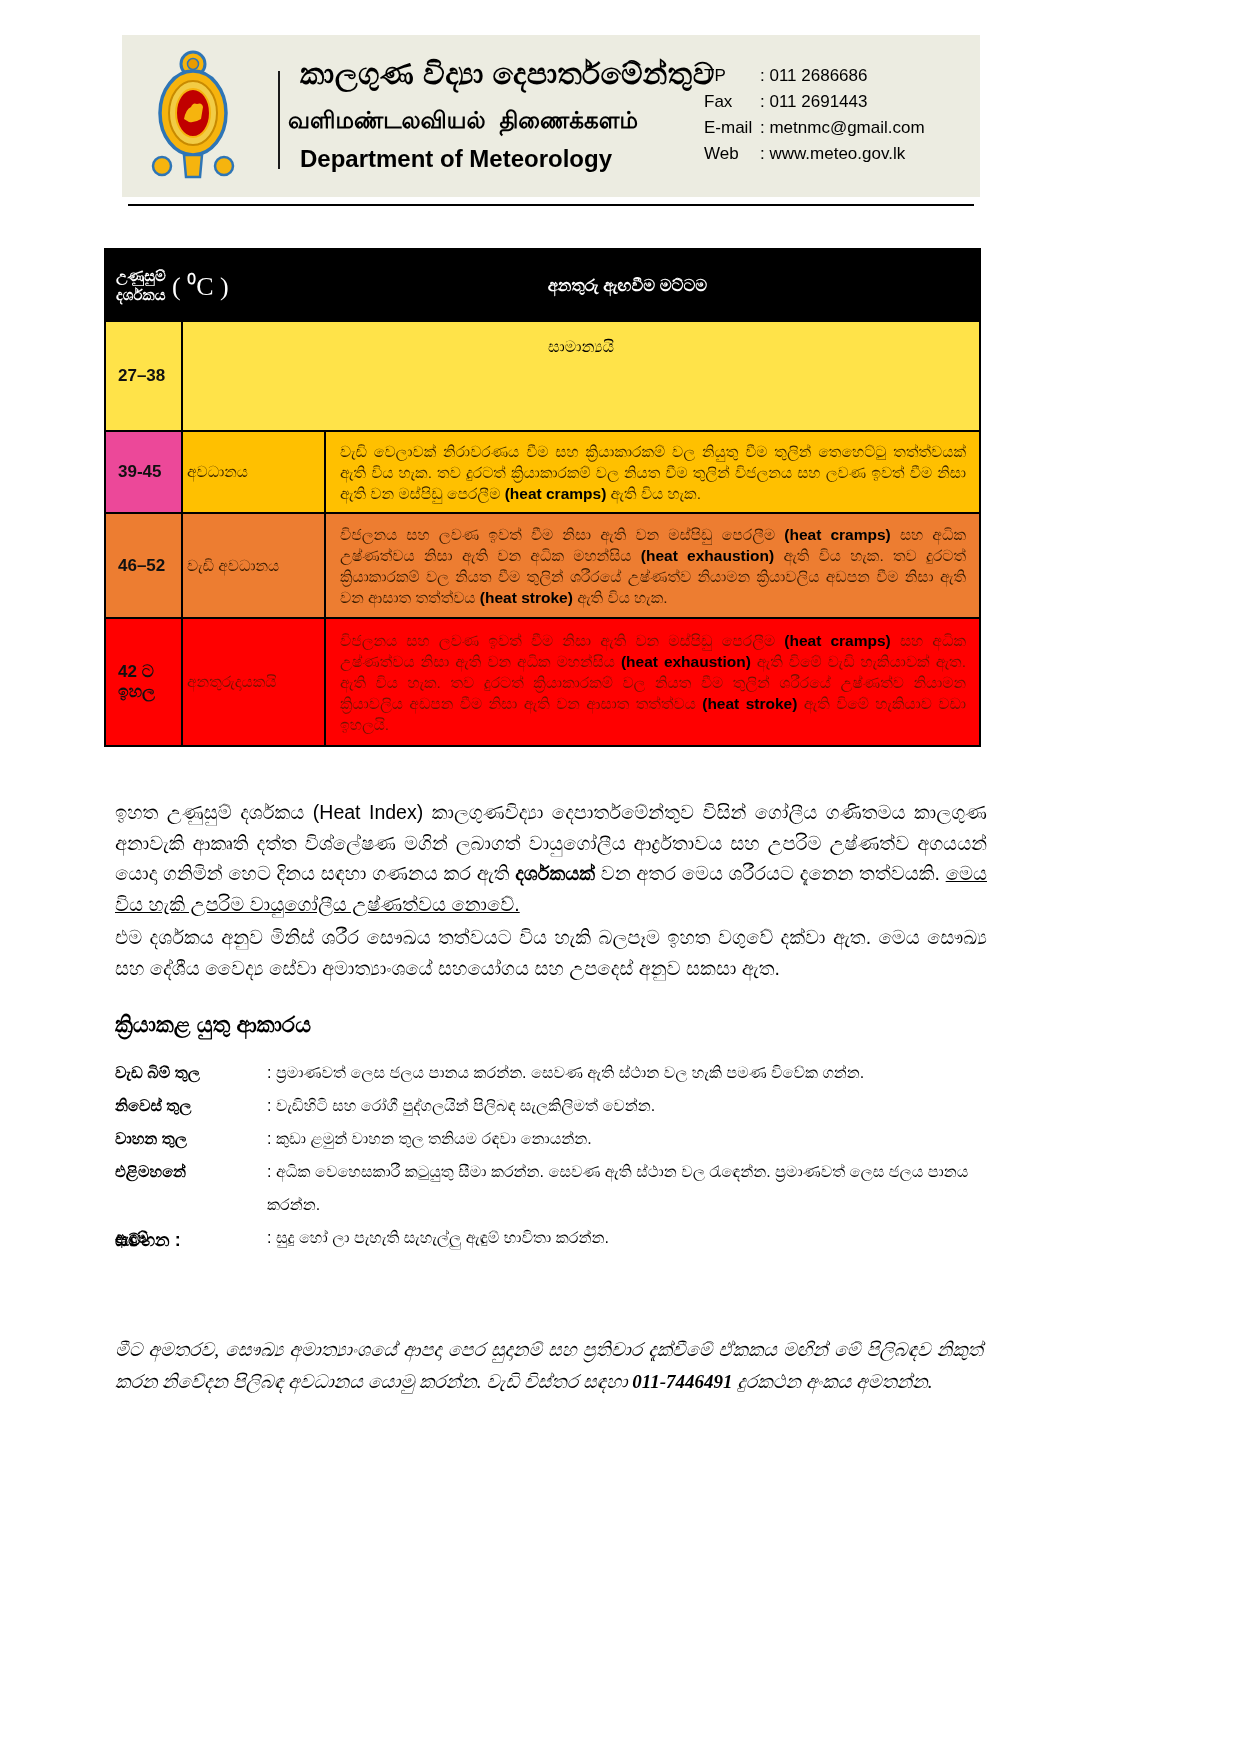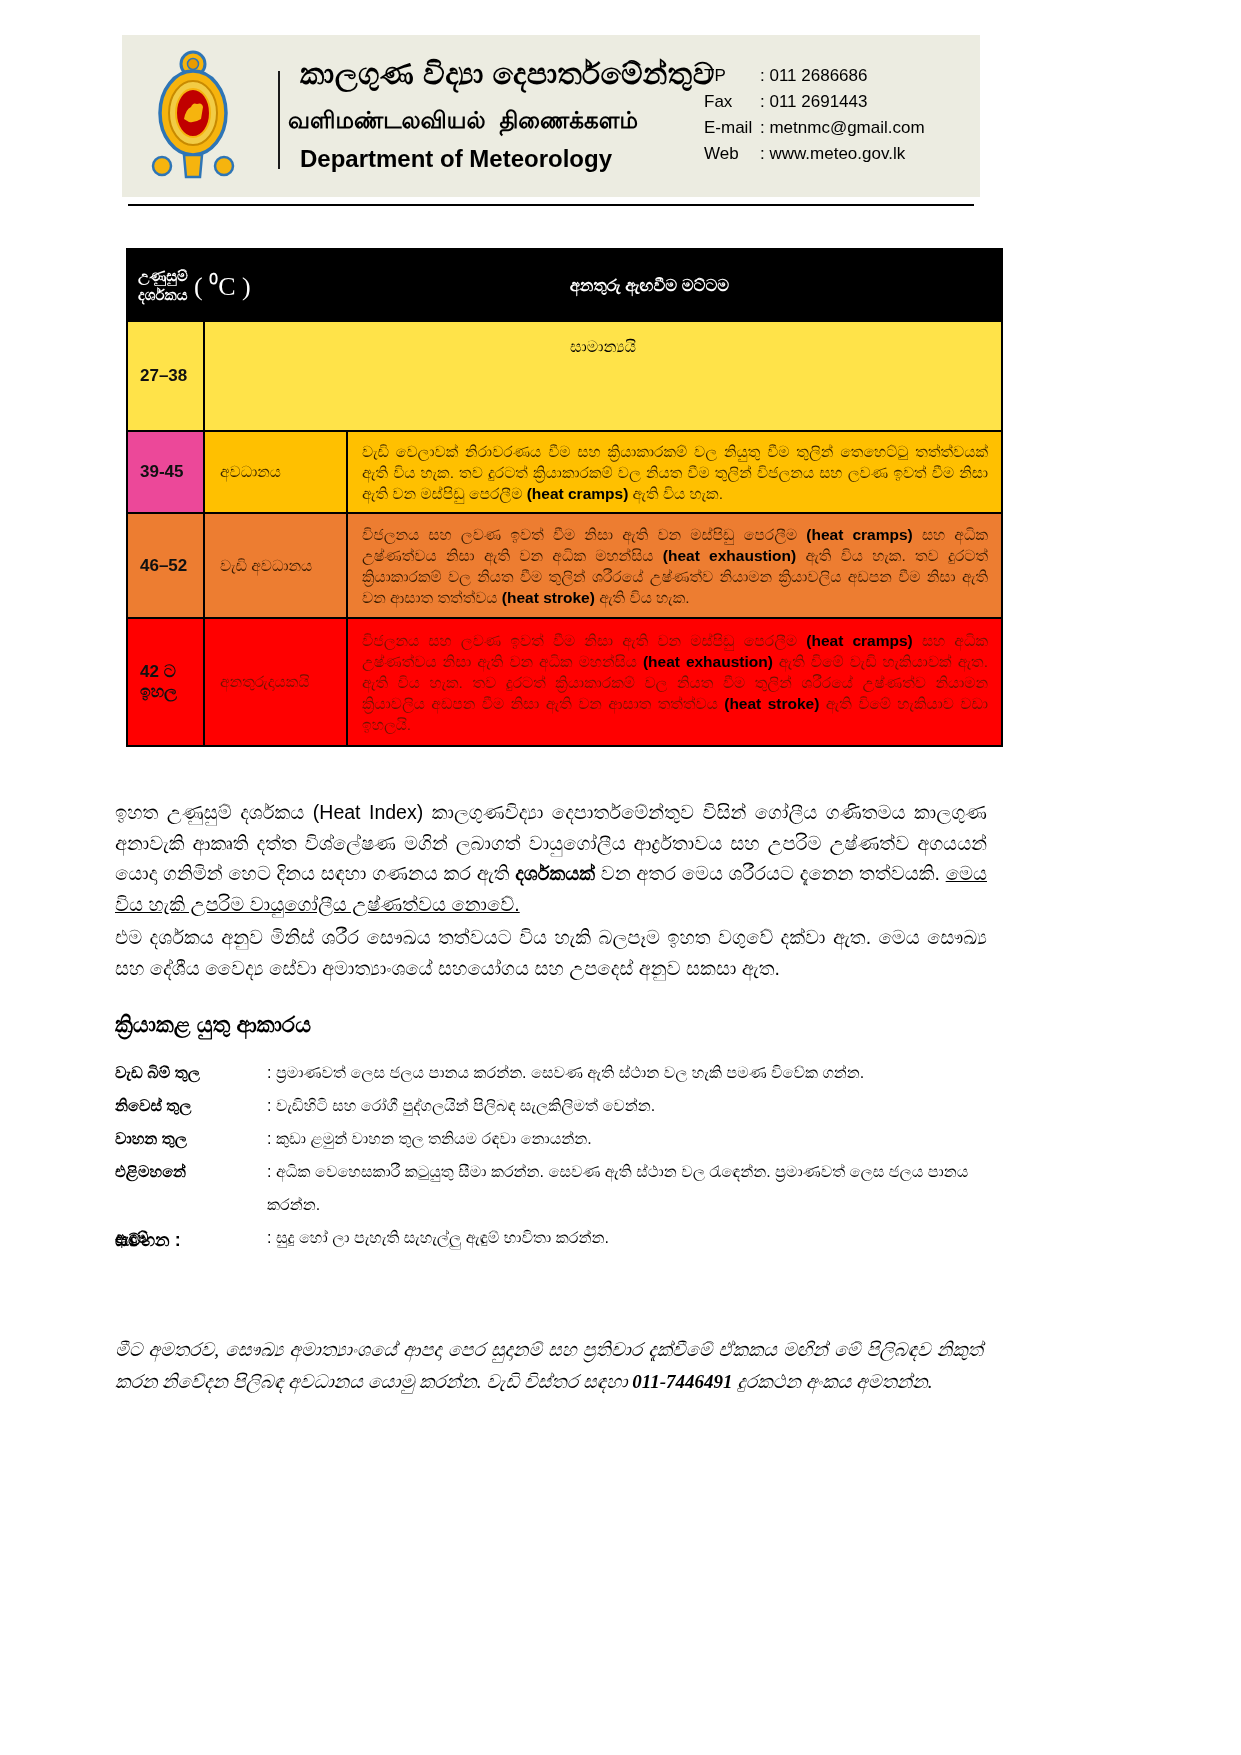--- a/index.html
+++ b/index.html
@@ -15,31 +15,31 @@
   .v-div { position:absolute; left:156px; top:36px; width:2px; height:98px; background:#1a1a1a; }
   .org-si { position:absolute; left:178px; top:22px; font-size:30px; font-weight:bold; letter-spacing:0.5px; }
   .org-ta { position:absolute; left:166px; top:74px; font-size:23px; font-weight:bold;font-family:Liberation Mono, monospace; }
   .org-en { position:absolute; left:178px; top:110px; font-size:24px; font-weight:bold; }
   .contacts { position:absolute; left:582px; top:28px; font-size:17px; line-height:26px; }
   .contact-row { display:grid; grid-template-columns:56px auto; }
 
   .rule { position:absolute; left:128px; top:204px; width:846px; height:2px; background:#000; }
 
   
-  table.heat { position:absolute; left:126px; top:248px; width:875px; border-collapse:collapse; table-layout:fixed; }
+  table.heat { position:absolute; left:104px; top:248px; width:875px; border-collapse:collapse; table-layout:fixed; }
   table.heat td, table.heat th { border:2px solid #000; }
   tr.thead th { background:#000; color:#fff; height:72px; font-weight:bold; text-align:left; }
   .hx { display:flex; align-items:center; }
   .hx-left { width:230px; display:flex; align-items:center; gap:6px; padding-left:10px; }
   .hx-stack { font-size:15px; line-height:19px; font-weight:bold; }
   .hx-unit { font-family:"Liberation Serif", serif; font-size:26px; font-weight:normal; }
   .hx-right { flex:1; text-align:center; font-size:16.5px; padding-right:60px; }
 
   td.range { font-weight:bold; font-size:17px; padding-left:12px; vertical-align:middle; color:#111; }
-  td.level { font-size:15.5px; padding-left:15px; vertical-align:middle; }
+  td.level { font-size:15.5px; padding-left:4px; vertical-align:middle; }
   td.desc  { font-size:15.5px; line-height:21px; text-align:justify; padding:7px 13px 7px 14px; vertical-align:middle; }
   tr.r1 { height:110px; } tr.r2 { height:82px; } tr.r3 { height:105px; } tr.r4 { height:128px; }
   td.desc-merged { text-align:center; vertical-align:top; padding-top:16px; font-size:16px; }
   tr.r2 td { color:#3a2600; } tr.r3 td { color:#381b00; } tr.r4 td { color:#6f1400; }
   tr.r2 td.range, tr.r3 td.range, tr.r4 td.range { color:#111; }
 
   
   .para { position:absolute; left:115px; width:872px; font-size:19.5px; line-height:30.5px; text-align:justify; }
   .p1 { top:797px; }
   .p2 { top:922px; }

